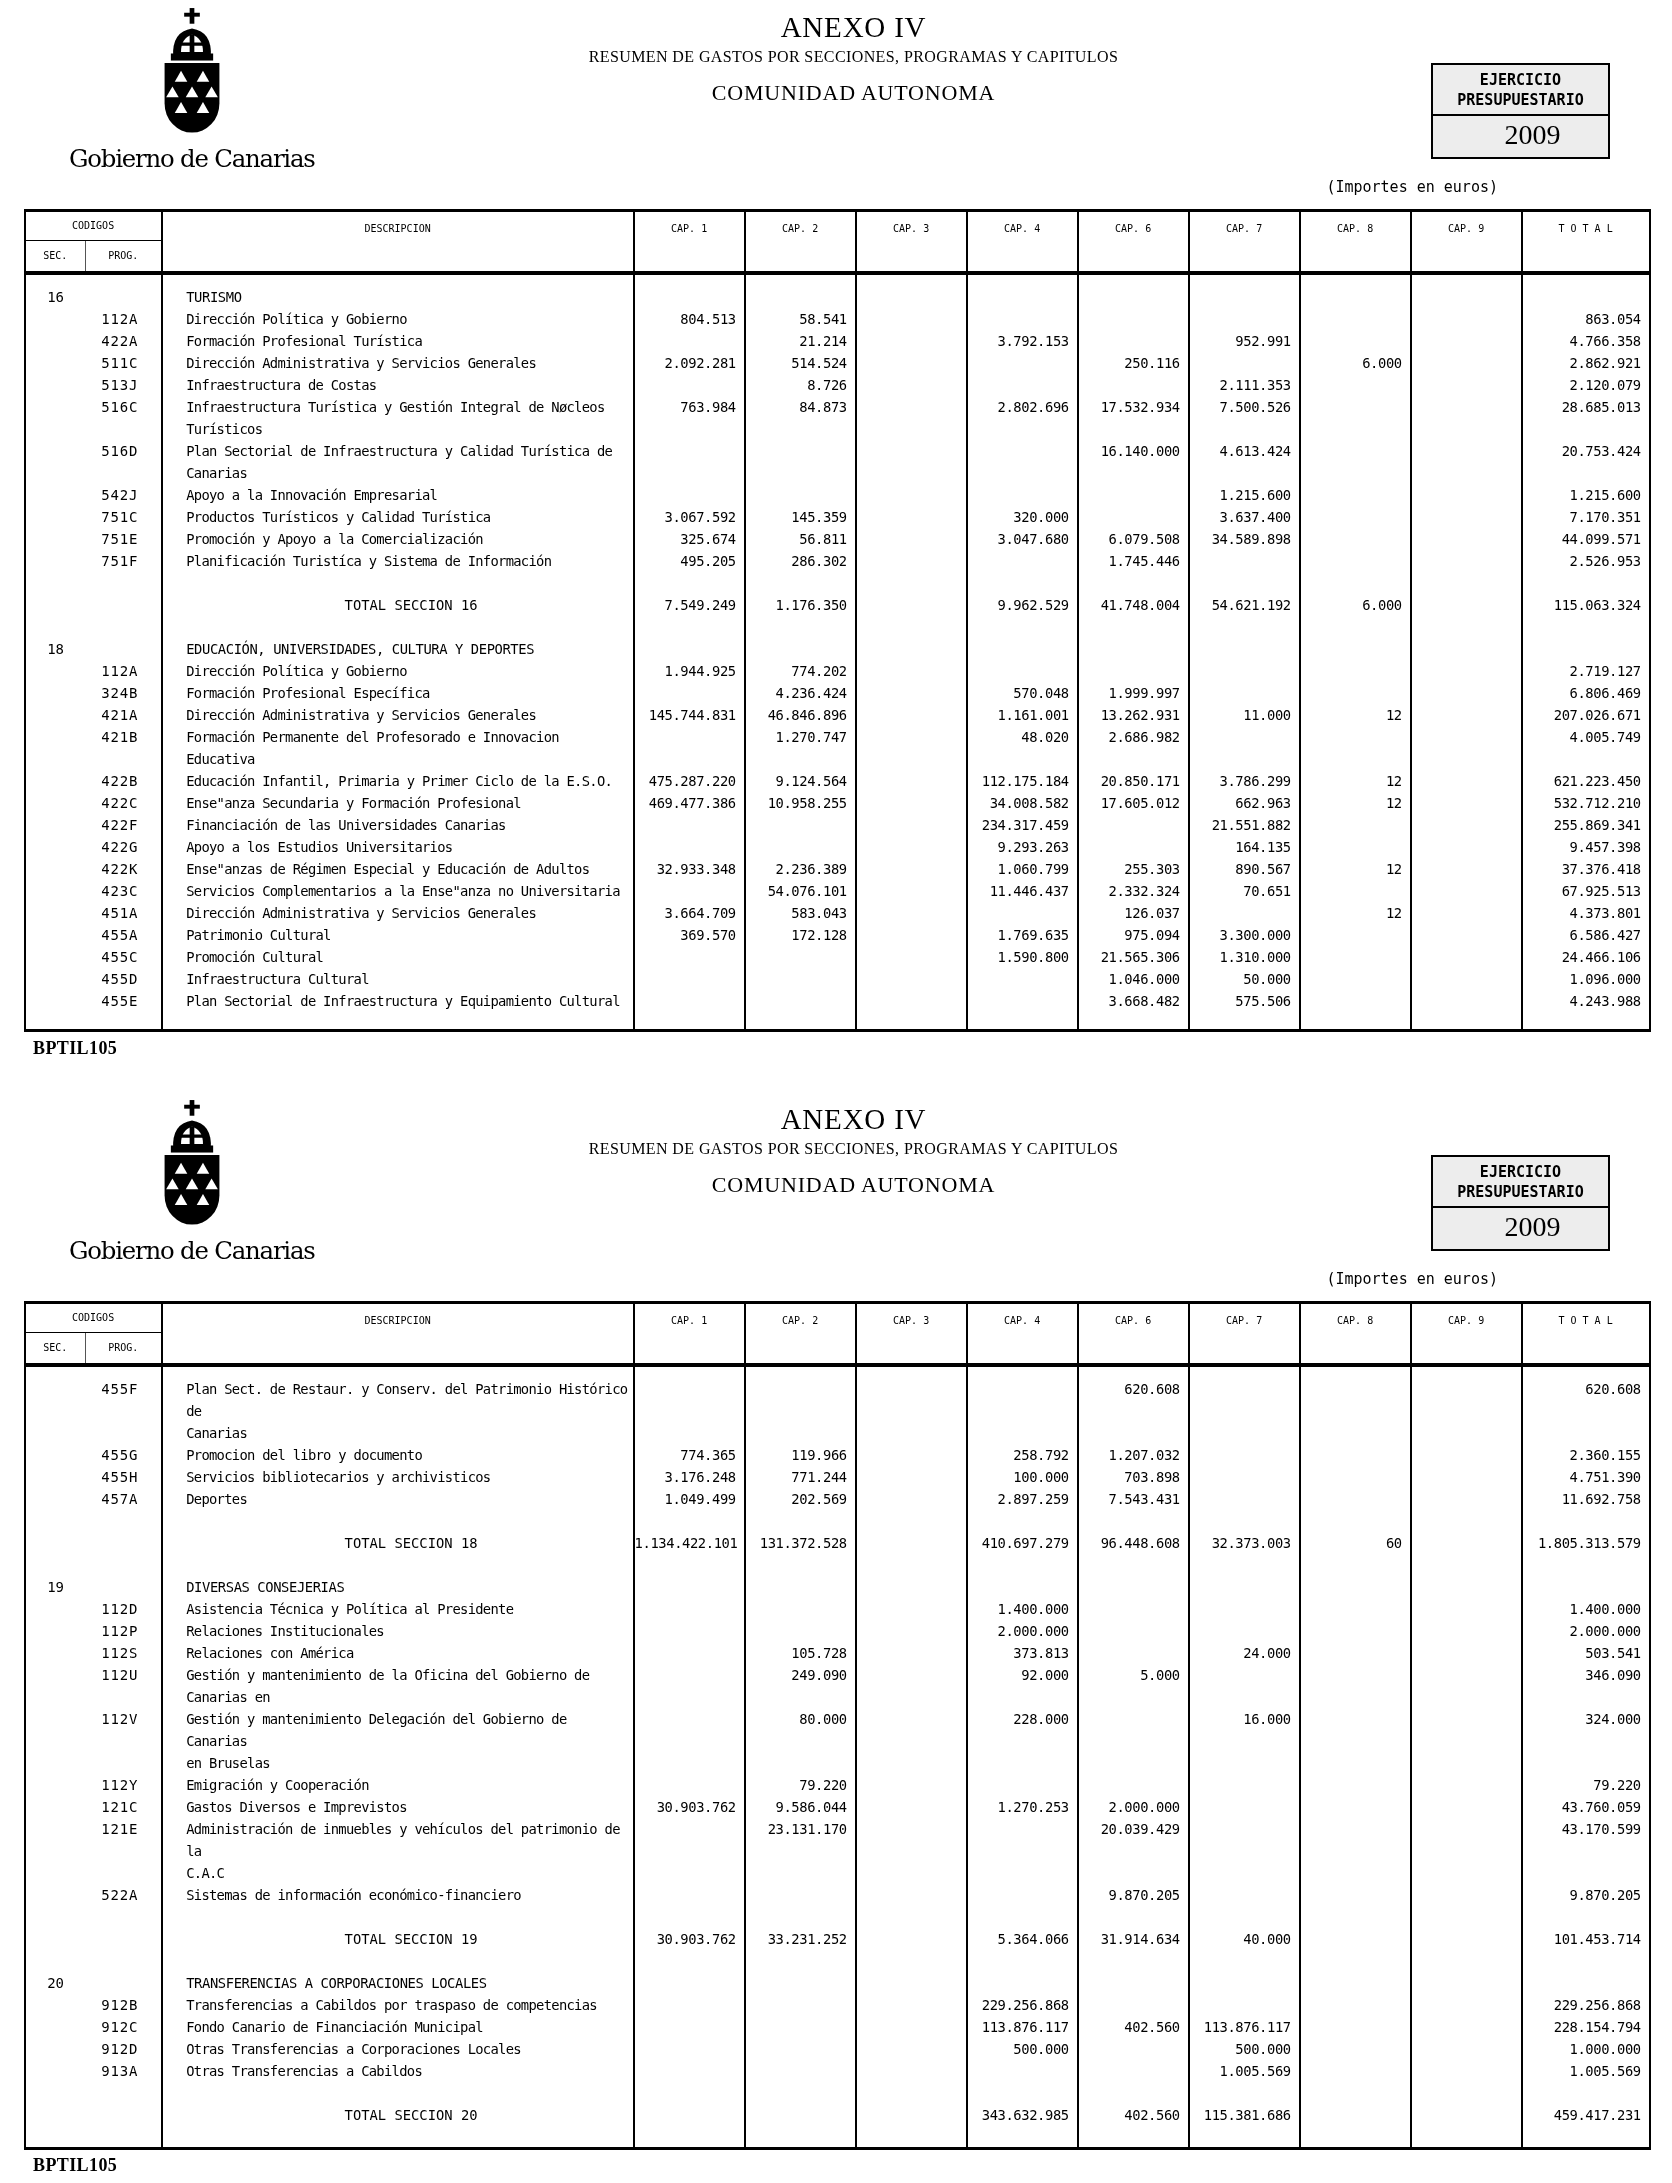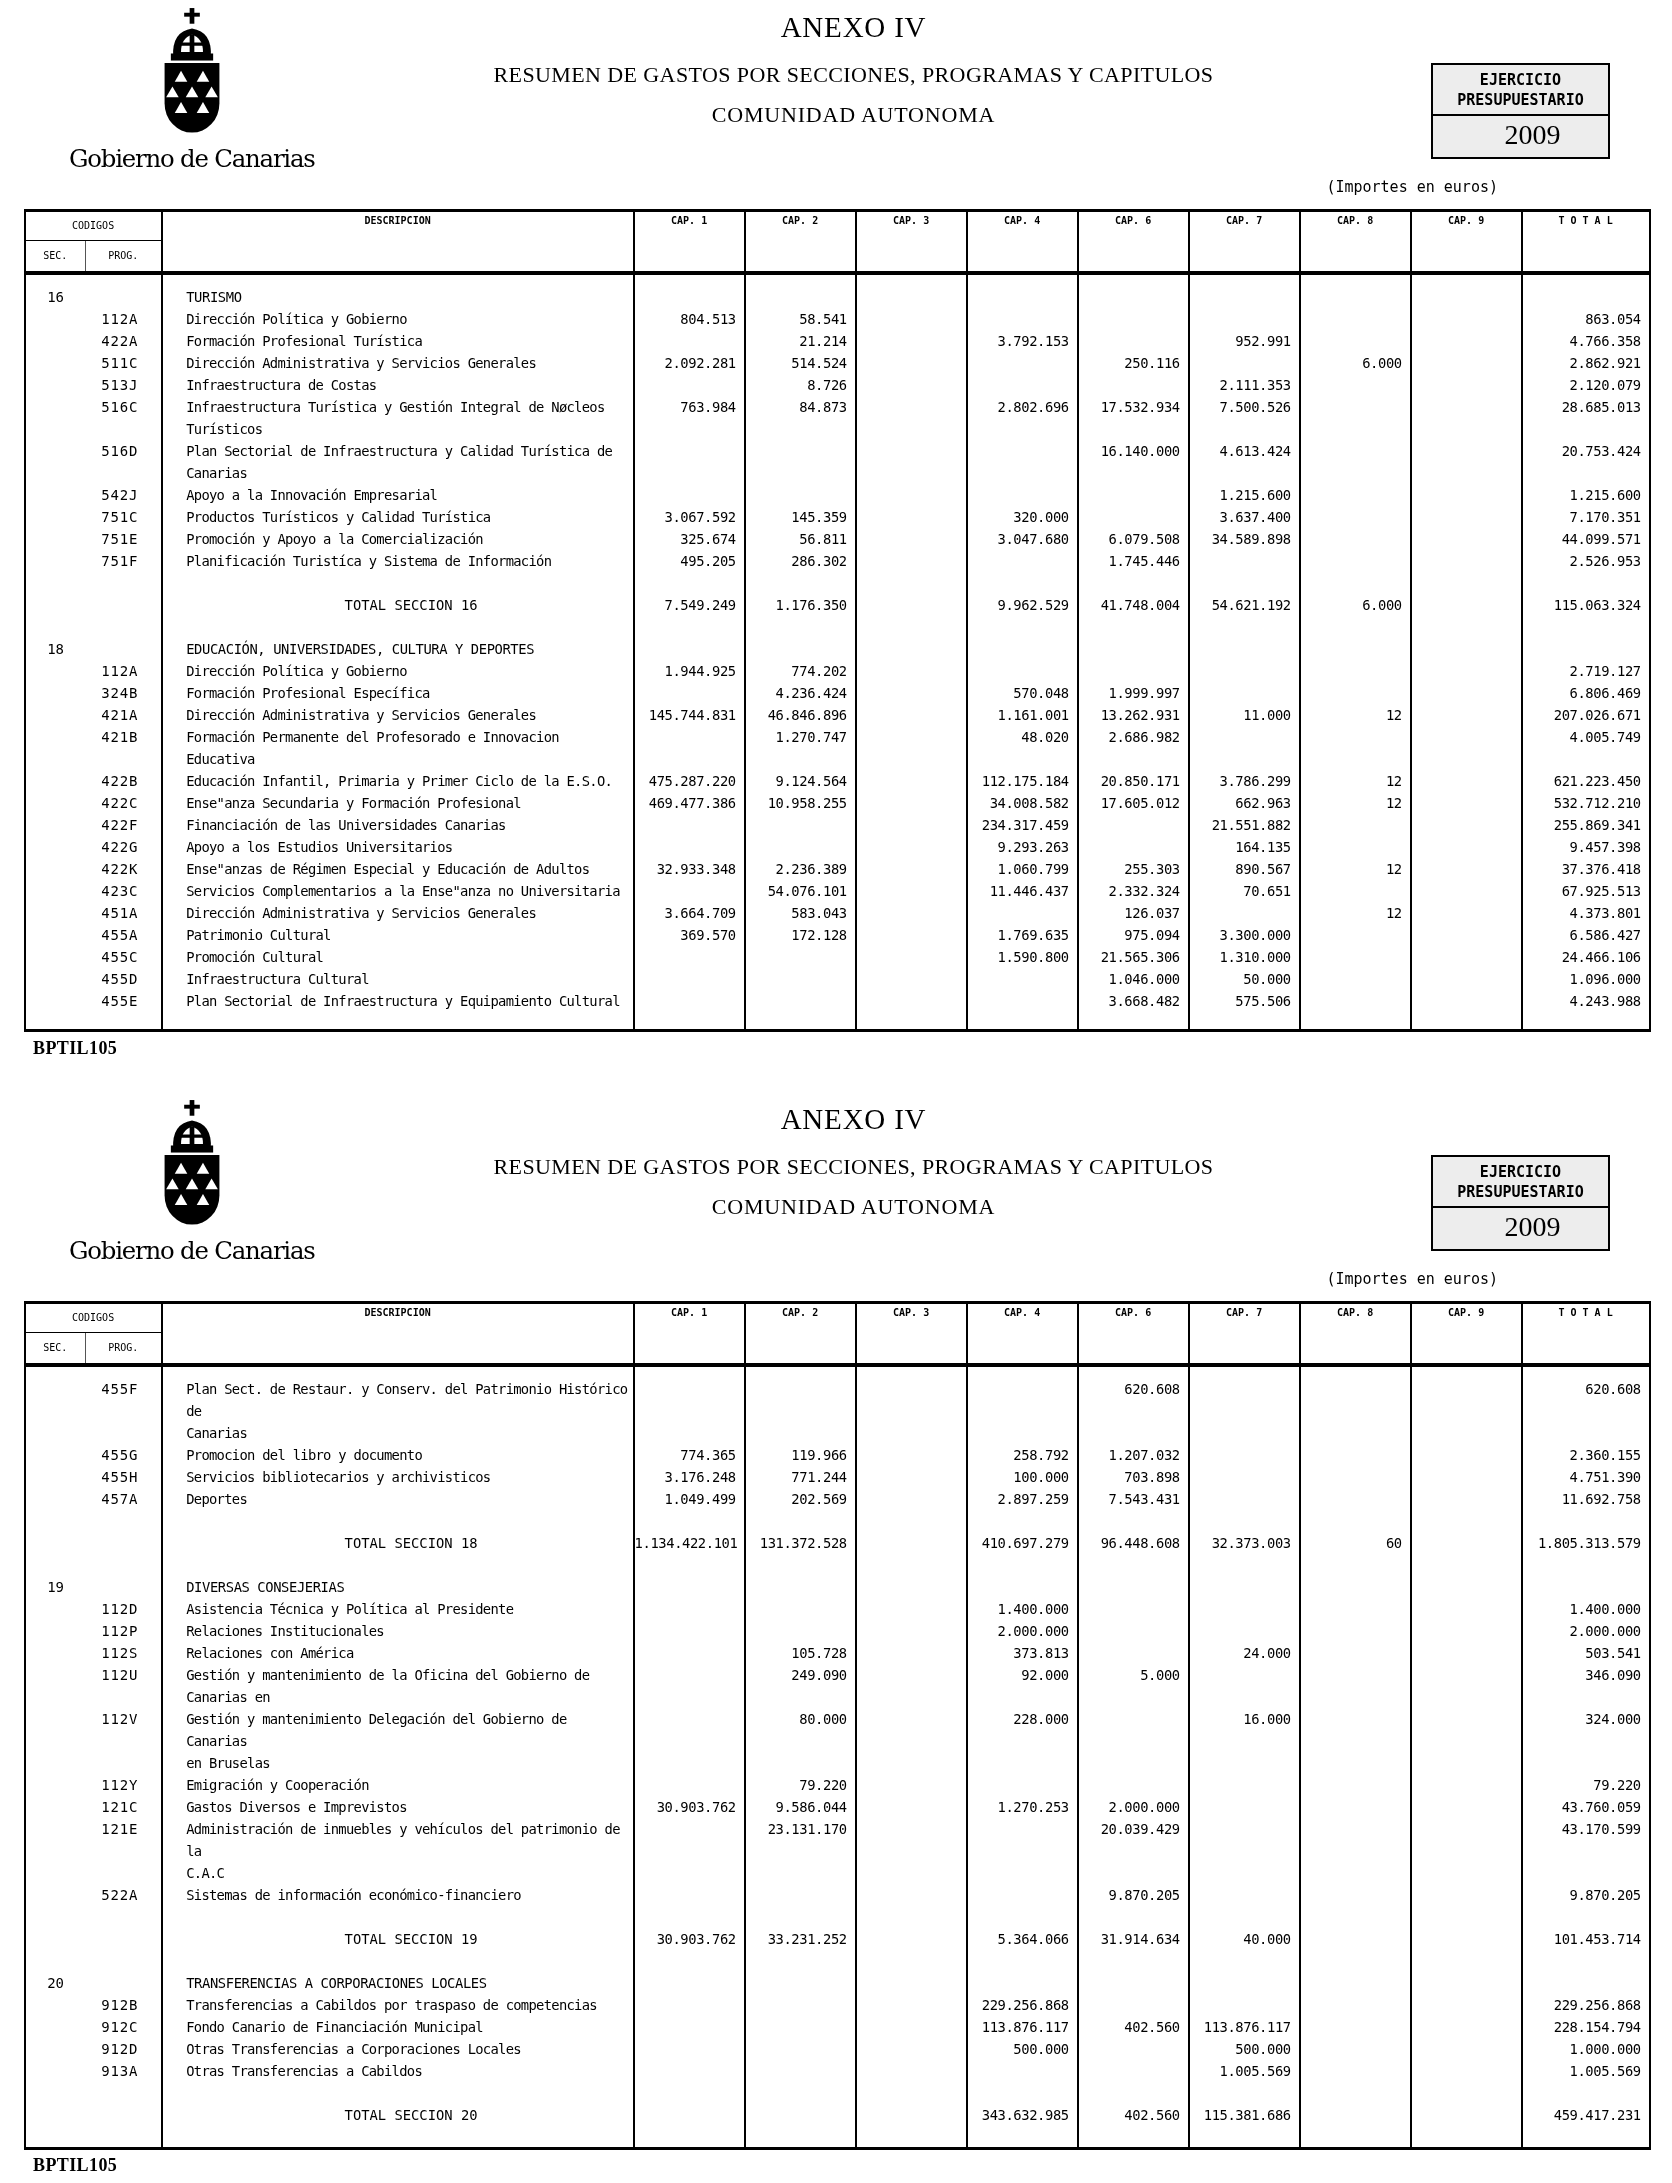--- a/index.html
+++ b/index.html
@@ -16,21 +16,21 @@
   .logo svg { display:block; margin:0 auto; }
   .logo-text {
     font-family:"DejaVu Serif", serif; font-weight:normal; font-size:24.4px;
     letter-spacing:-1.2px; margin-top:9px; white-space:nowrap;
   }
   .titles {
     position:absolute; left:236px; top:11px; width:1235px; text-align:center;
     font-family:"Liberation Serif", serif;
   }
   .title1 { font-size:29px; letter-spacing:0.8px;font-family:Liberation Serif, serif; }
-  .title2 { font-size:22px; margin-top:18px; letter-spacing:0.4px; }
+  .title2 { font-size:16px; margin-top:4px; letter-spacing:0.4px; }
   .title3 { font-size:22px; margin-top:14px; letter-spacing:0.8px; }
 
   .exercise-box {
     position:absolute; left:1431px; top:63px; width:175px;
     border:2.4px solid #000; background:#ededed;
   }
   .exercise-label {
     font-size:15px; font-weight:bold; text-align:center; line-height:20.4px;
     padding:4.7px 0 3.9px 0; border-bottom:2.4px solid #000; white-space:pre-line;
   }
@@ -50,21 +50,21 @@
   #page1 table.budget-table { height:823px; }
   #page2 table.budget-table { height:849px; }
 
   th, td { padding:0; margin:0; vertical-align:top; overflow:hidden; }
 
   thead { border-bottom:4.7px solid #000; }
   thead th { font-weight:normal; font-size:10px; text-align:center; }
   th.h-codigos { height:28px; border-bottom:1.6px solid #000; line-height:28px; }
   th.h-sec  { height:30px; line-height:30px; }
   th.h-prog { height:30px; line-height:30px; border-left:0.8px solid #555; }
-  th.span2  { padding-top:3px;font-weight:bold; }
+  th.span2  { padding-top:11px; }
   th.bl, td.bl { border-left:2.4px solid #000; }
 
   td.sec  { text-align:center; font-size:14px; line-height:22px; }
   td.prog { padding-left:15.7px; font-size:14px; letter-spacing:0.8px; line-height:22px; }
   td.desc {
     padding-left:23.6px; white-space:pre-line; font-size:13.8px;
     letter-spacing:-0.7px; line-height:22px;
   }
   td.num  {
     text-align:right; padding-right:7.9px; font-size:13.8px;

